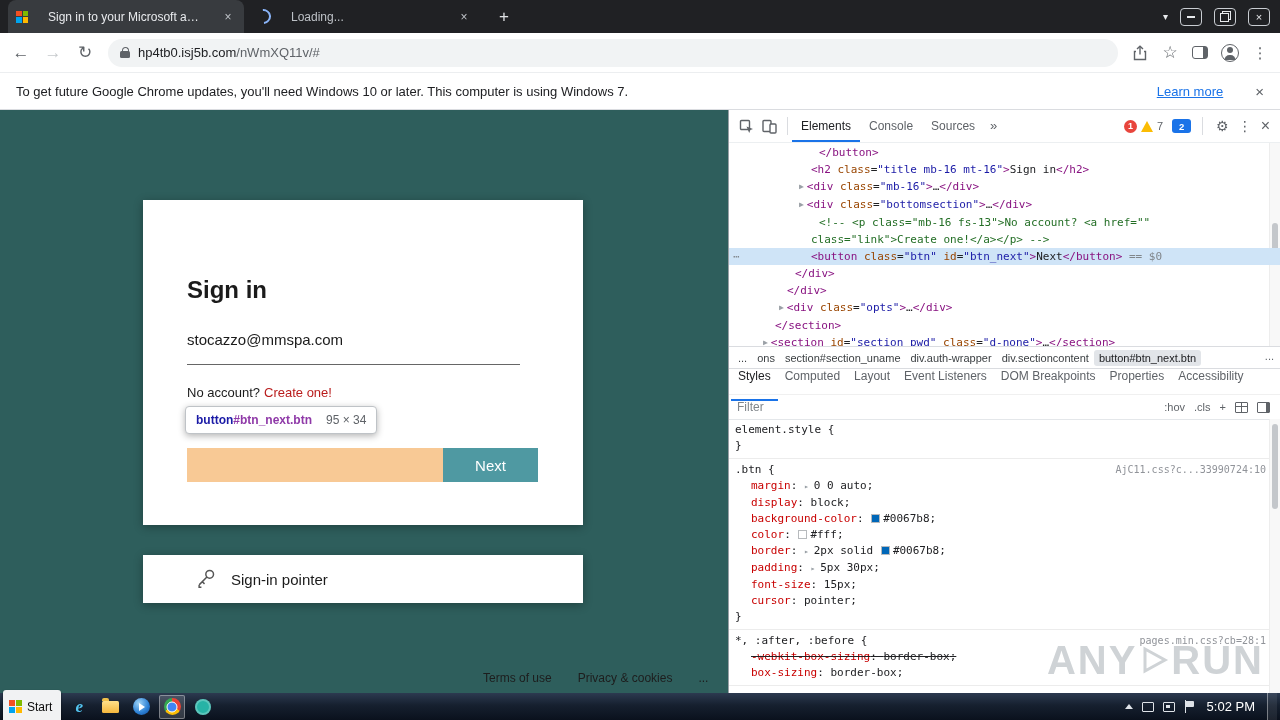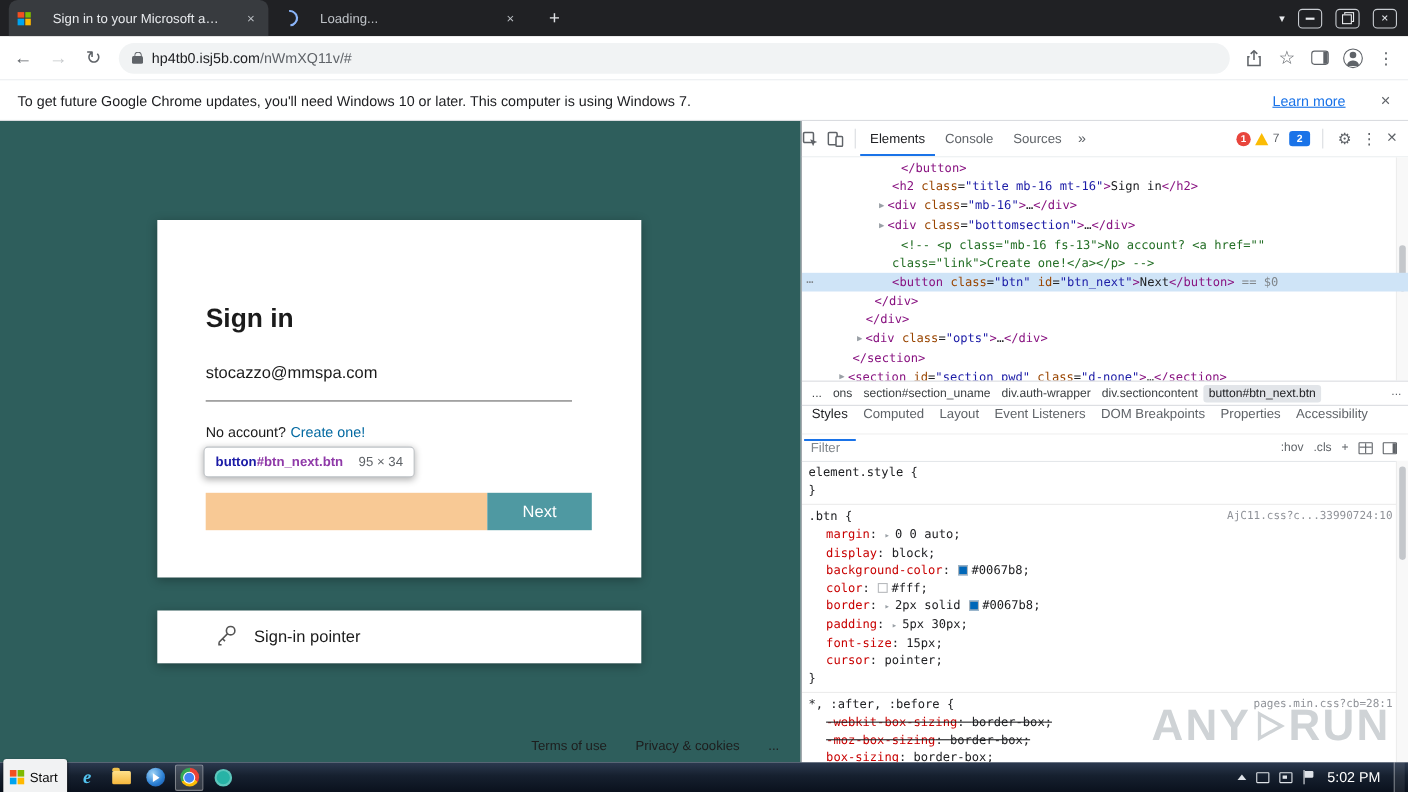--- a/index.html
+++ b/index.html
@@ -67,38 +67,38 @@
   .page{width:728px;height:583px;background:#2e5e5c;position:relative;flex:none;}
   .devtools{width:552px;height:583px;background:#fff;border-left:1px solid #9aa0a6;position:relative;flex:none;box-sizing:border-box;}
 
   
   .card{position:absolute;background:#fff;box-shadow:0 2px 9px rgba(0,0,0,.30);}
   .main-card{left:143px;top:90px;width:440px;height:325px;}
   .m-title{position:absolute;left:44px;top:76px;font-size:24px;font-weight:700;color:#1b1b1b;}
   .m-email{position:absolute;left:44px;top:131px;font-size:15px;color:#1b1b1b;}
   .m-underline{position:absolute;left:44px;top:164px;width:333px;height:1px;background:#666;}
   .m-noacct{position:absolute;left:44px;top:185px;font-size:13px;color:#1b1b1b;}
-  .m-noacct a{color:#0369a1;margin-left:4px;text-decoration:none;margin-top:37px;}
+  .m-noacct a{color:#b91c1c;margin-left:4px;text-decoration:none;margin-top:37px;}
   .tooltip{position:absolute;left:42px;top:206px;background:#fff;border:1px solid #bfc3c7;border-radius:4px;
     box-shadow:0 2px 7px rgba(0,0,0,.30);padding:6px 10px;font-size:12px;white-space:nowrap;
     display:flex;align-items:center;gap:14px;z-index:3;}
   .tt-tag{color:#1a1aa6;font-weight:700;}
   .tt-rest{color:#8f39a8;font-weight:700;}
   .tt-dims{color:#5f6368;}
   .btn-row{position:absolute;left:44px;top:248px;width:351px;height:34px;}
   .hl-margin{position:absolute;left:0;top:0;width:256px;height:34px;background:#f8c995;}
   .next-btn{position:absolute;left:256px;top:0;width:95px;height:34px;background:#4f99a2;color:#fff;border:none;
     font-size:15px;font-family:"Liberation Sans",sans-serif;}
   .opt-card{left:143px;top:445px;width:440px;height:48px;display:flex;align-items:center;padding-left:52px;
     box-sizing:border-box;gap:14px;font-size:15px;color:#1b1b1b;}
   .page-footer{position:absolute;left:483px;top:561px;display:flex;gap:26px;font-size:12px;color:#1d1d1d;}
   .page-footer a{color:#1d1d1d;text-decoration:none;white-space:nowrap;}
 
   
-  .dt-toolbar{height:33px;display:flex;align-items:center;border-bottom:1px solid #eceff1;box-sizing:border-box;}
+  .dt-toolbar{height:33px;display:flex;align-items:center;border-bottom:1px solid #eceff1;padding-left:10px;box-sizing:border-box;}
   .dt-icon{margin-right:8px;display:flex;align-items:center;}
   .dt-sep{width:1px;height:18px;background:#dadce0;margin:0 4px 0 2px;}
   .dt-tab{font-size:12px;color:#5f6368;padding:0 9px;line-height:32px;height:32px;box-sizing:border-box;}
   .dt-tab.active{color:#202124;box-shadow:inset 0 -2px 0 #1a73e8;}
   .dt-tab.more{padding:0 6px;font-size:13px;}
   .dt-right{margin-left:auto;display:flex;align-items:center;gap:9px;padding-right:10px;}
   .badge-group{display:flex;align-items:center;gap:4px;font-size:11px;color:#5f6368;}
   .err-dot{width:13px;height:13px;border-radius:50%;background:#e8453c;color:#fff;font-size:9px;font-weight:700;
     display:flex;align-items:center;justify-content:center;font-style:normal;}
   .warn-tri{width:0;height:0;border-left:6px solid transparent;border-right:6px solid transparent;border-bottom:11px solid #fbbc04;}
@@ -383,21 +383,20 @@
               <div class="p-line"><span class="p-name">color</span><span class="p-colon">: </span><span class="swatch" style="background: rgb(255, 255, 255);"></span><span class="p-val">#fff</span><span class="p-semi">;</span></div>
               <div class="p-line"><span class="p-name">border</span><span class="p-colon">: </span><span class="p-tri">▸ </span><span class="p-val">2px solid </span><span class="swatch" style="background: rgb(0, 103, 184);"></span><span class="p-val">#0067b8</span><span class="p-semi">;</span></div>
               <div class="p-line"><span class="p-name">padding</span><span class="p-colon">: </span><span class="p-tri">▸ </span><span class="p-val">5px 30px</span><span class="p-semi">;</span></div>
               <div class="p-line"><span class="p-name">font-size</span><span class="p-colon">: </span><span class="p-val">15px</span><span class="p-semi">;</span></div>
               <div class="p-line"><span class="p-name">cursor</span><span class="p-colon">: </span><span class="p-val">pointer</span><span class="p-semi">;</span></div>
               <div class="r-close">}</div>
             </div>
             <div class="rule">
               <div class="rline"><span class="r-sel">*, :after, :before</span><span class="r-brace"> {</span><span class="r-src">pages.min.css?cb=28:1</span></div>
               <div class="p-line struck"><span class="p-name">-webkit-box-sizing</span><span class="p-colon">: </span><span class="p-val">border-box</span><span class="p-semi">;</span></div>
-              <div class="p-line struck"><span class="p-name">-moz-box-sizing</span><span class="p-colon">: </span><span class="p-val">border-box</span><span class="p-semi">;</span></div>
               <div class="p-line"><span class="p-name">box-sizing</span><span class="p-colon">: </span><span class="p-val">border-box</span><span class="p-semi">;</span></div>
             </div>
           </div>
         <div class="watermark">
           <span>ANY</span>
           <svg width="30" height="30" viewBox="0 0 30 30">
               <path d="M6 4 L26 15 L6 26 Z" fill="none" stroke="#cfd3d6" stroke-width="3"></path>
             </svg>
           <span>RUN</span>
         </div>

